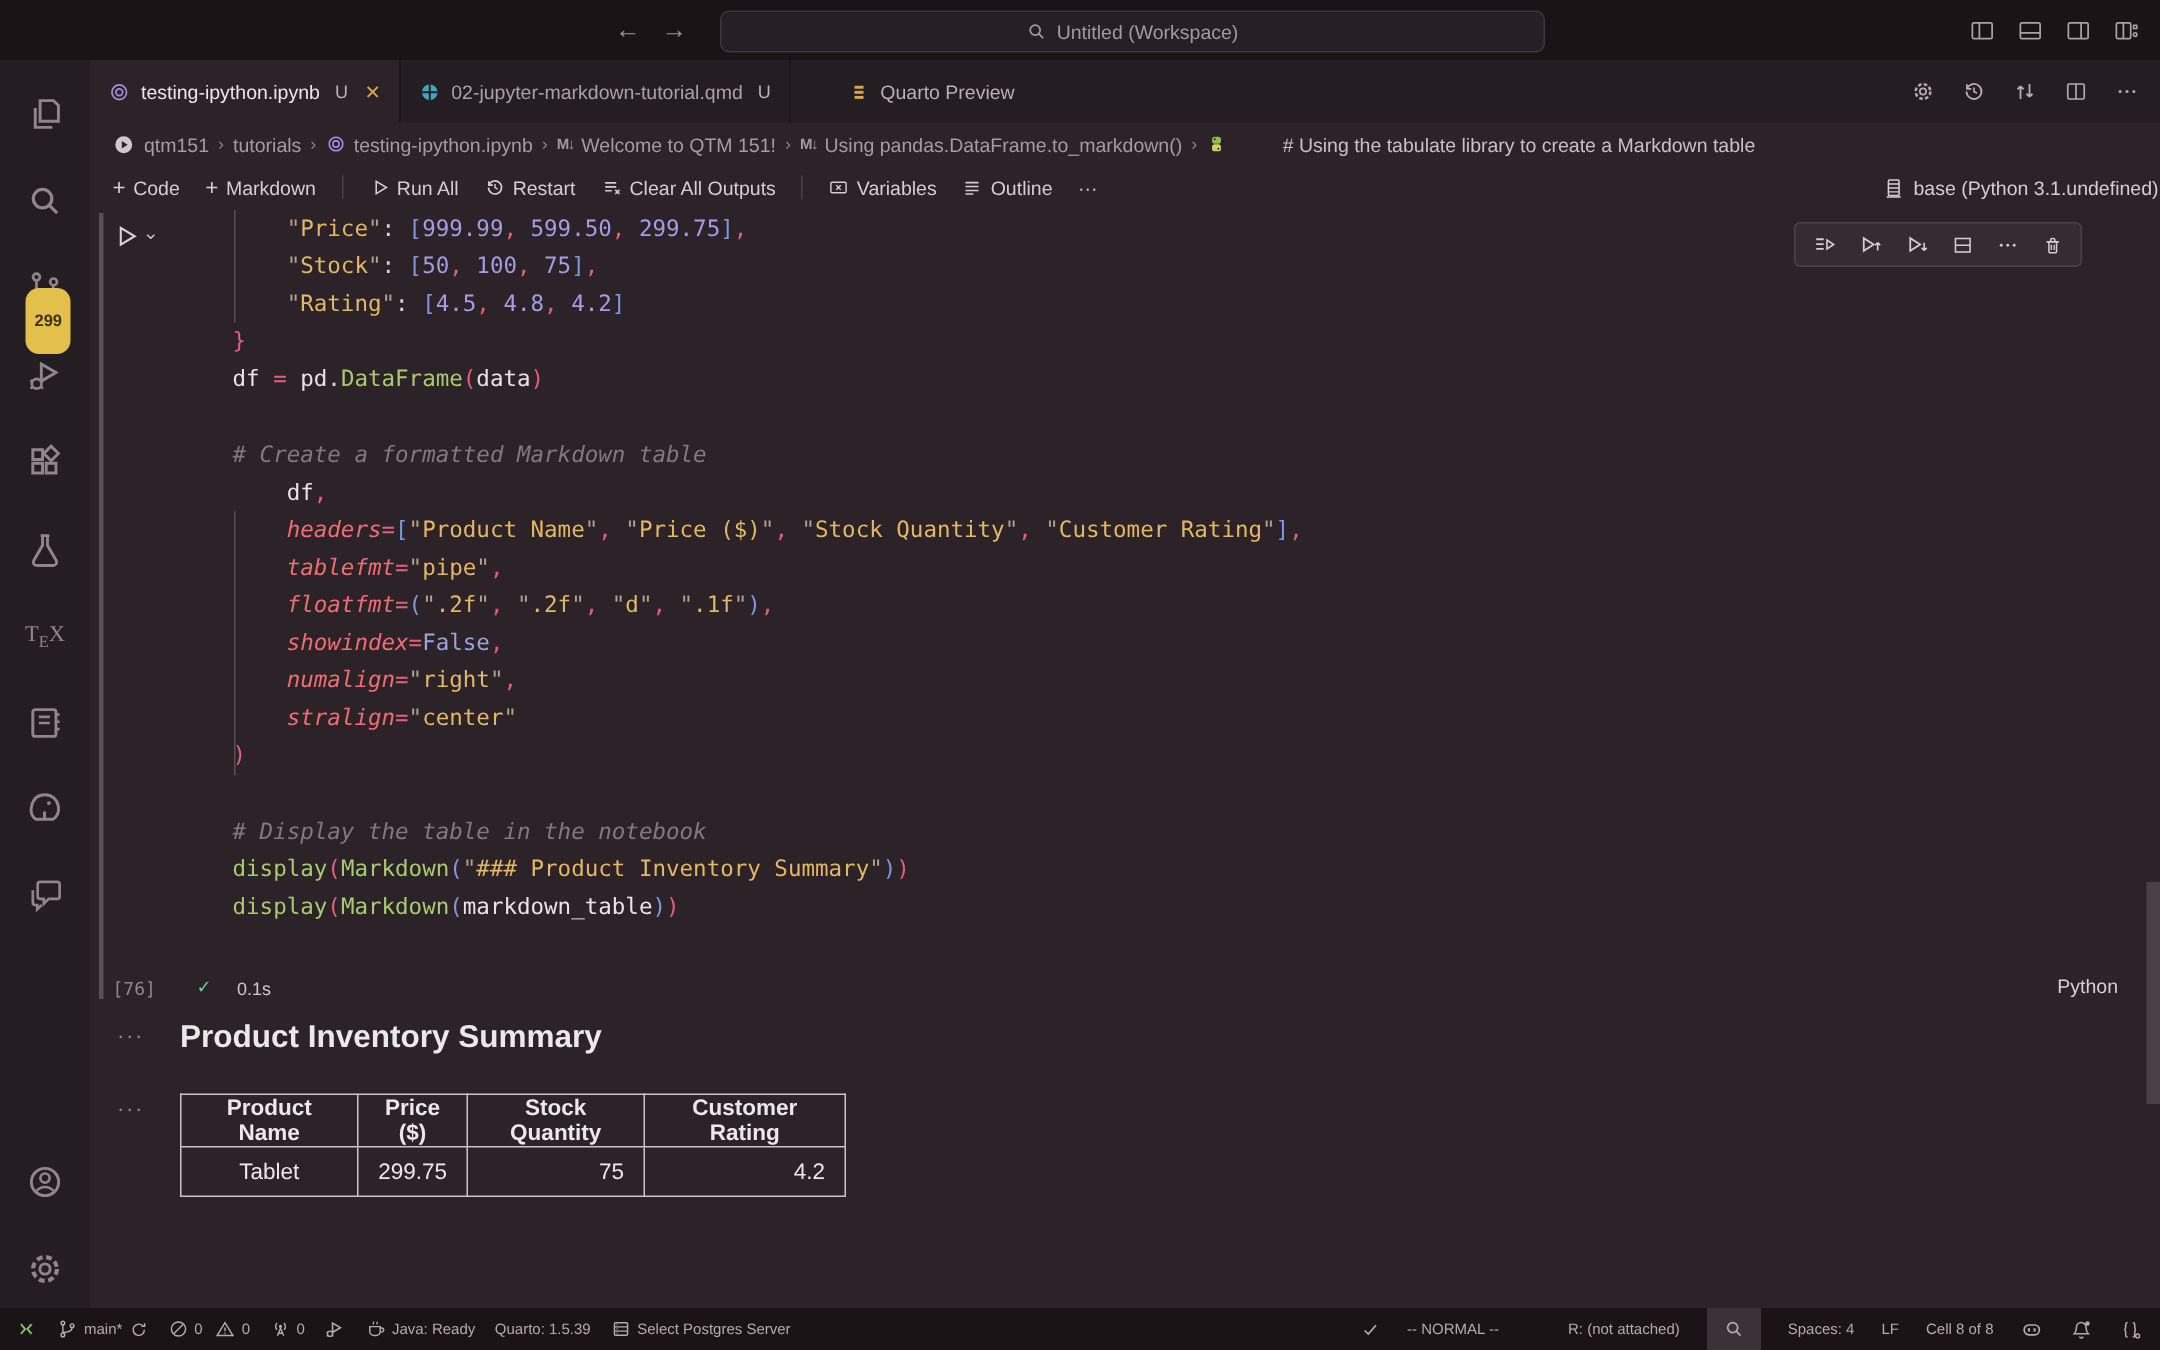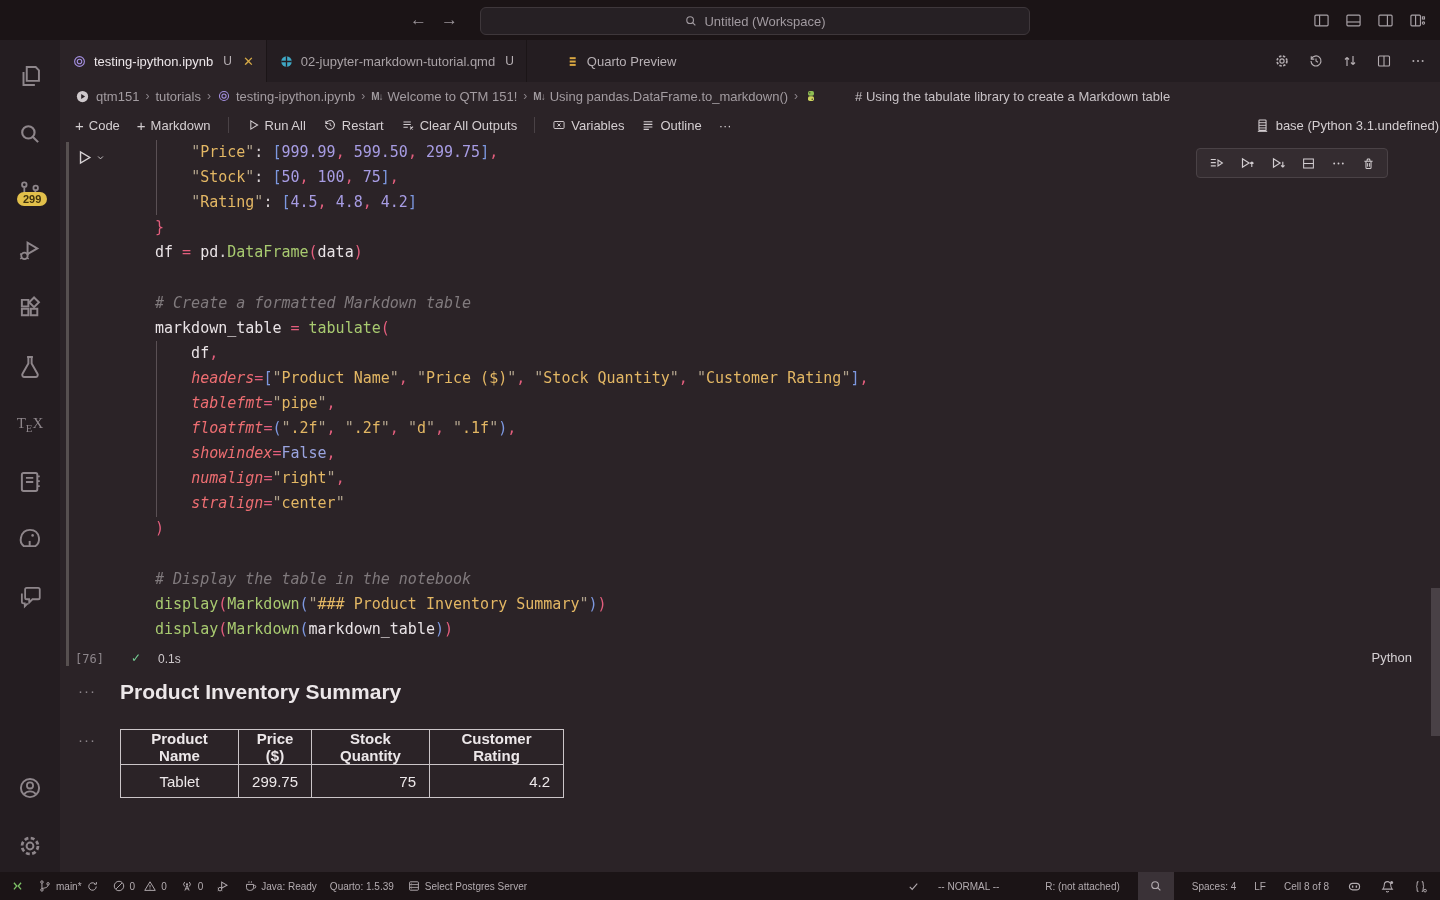--- a/index.html
+++ b/index.html
@@ -14,21 +14,21 @@
   .nav-arrows{position:absolute;left:410px;top:0;height:40px;display:flex;align-items:center;gap:14px;color:#9b9499;font-size:17px;}
   .cmdcenter{position:absolute;left:480px;top:7px;width:548px;height:26px;background:#262024;
     border:1px solid #3e373b;border-radius:6px;display:flex;align-items:center;justify-content:center;
     gap:6px;color:#a19aa0;font-size:13px;}
   .win-icons{position:absolute;right:14px;top:0;height:40px;display:flex;align-items:center;gap:15px;color:#a8a1a6;}
 
   
   .activitybar{position:absolute;left:0;top:40px;width:60px;height:832px;background:#241d21;}
   .act-item{position:absolute;left:0;width:60px;height:48px;display:flex;align-items:center;justify-content:center;color:#8e868b;}
   .act-badge{position:absolute;left:17px;top:24px;background:#e2c04b;color:#40330d;font-size:11px;font-weight:bold;
-    border-radius:9px;padding:1px 6px;}
+    border-radius:9px;padding:16px 6px;}
   .act-tex{font-size:15px;letter-spacing:0;color:#8e868b;font-family:"Liberation Serif",serif;}
   .act-tex sub{font-size:11px;}
 
   
   .tabbar{position:absolute;left:60px;top:40px;width:1380px;height:42px;background:#241d21;display:flex;align-items:stretch;}
   .tab{display:flex;align-items:center;gap:7px;padding:0 12px;font-size:13px;color:#a9a2a6;border-right:1px solid #1b1517;}
   .tab.active{background:#2b2327;color:#ece6e9;}
   .tab .gitU{font-size:12px;color:#b9b2b6;margin-left:3px;}
   .tab .close{color:#d8ab47;font-size:13px;margin-left:4px;}
   .tab.preview{margin-left:26px;border-right:none;color:#b7b0b4;}
@@ -606,21 +606,20 @@
 
     <div class="code-wrap">
       <div>
           <div class="code-line"><span class="tk-tx">    </span><span class="tk-q">"</span><span class="tk-key">Price</span><span class="tk-q">"</span><span class="tk-pn">:</span><span class="tk-tx"> </span><span class="tk-b2">[</span><span class="tk-num">999.99</span><span class="tk-op">,</span><span class="tk-tx"> </span><span class="tk-num">599.50</span><span class="tk-op">,</span><span class="tk-tx"> </span><span class="tk-num">299.75</span><span class="tk-b2">]</span><span class="tk-op">,</span></div>
           <div class="code-line"><span class="tk-tx">    </span><span class="tk-q">"</span><span class="tk-key">Stock</span><span class="tk-q">"</span><span class="tk-pn">:</span><span class="tk-tx"> </span><span class="tk-b2">[</span><span class="tk-num">50</span><span class="tk-op">,</span><span class="tk-tx"> </span><span class="tk-num">100</span><span class="tk-op">,</span><span class="tk-tx"> </span><span class="tk-num">75</span><span class="tk-b2">]</span><span class="tk-op">,</span></div>
           <div class="code-line"><span class="tk-tx">    </span><span class="tk-q">"</span><span class="tk-key">Rating</span><span class="tk-q">"</span><span class="tk-pn">:</span><span class="tk-tx"> </span><span class="tk-b2">[</span><span class="tk-num">4.5</span><span class="tk-op">,</span><span class="tk-tx"> </span><span class="tk-num">4.8</span><span class="tk-op">,</span><span class="tk-tx"> </span><span class="tk-num">4.2</span><span class="tk-b2">]</span></div>
           <div class="code-line"><span class="tk-b1">}</span></div>
           <div class="code-line"><span class="tk-tx">df </span><span class="tk-op">=</span><span class="tk-tx"> pd</span><span class="tk-pn">.</span><span class="tk-fn">DataFrame</span><span class="tk-b1">(</span><span class="tk-tx">data</span><span class="tk-b1">)</span></div>
           <div class="code-line">&nbsp;</div>
           <div class="code-line"><span class="tk-cm"># Create a formatted Markdown table</span></div>
-          <div class="code-line"><span class="tk-tx">markdown_table </span><span class="tk-op">=</span><span class="tk-tx"> </span><span class="tk-fn">tabulate</span><span class="tk-b1">(</span></div>
           <div class="code-line"><span class="tk-tx">    df</span><span class="tk-op">,</span></div>
           <div class="code-line"><span class="tk-tx">    </span><span class="tk-param">headers</span><span class="tk-op">=</span><span class="tk-b2">[</span><span class="tk-q">"</span><span class="tk-str">Product Name</span><span class="tk-q">"</span><span class="tk-op">,</span><span class="tk-tx"> </span><span class="tk-q">"</span><span class="tk-str">Price ($)</span><span class="tk-q">"</span><span class="tk-op">,</span><span class="tk-tx"> </span><span class="tk-q">"</span><span class="tk-str">Stock Quantity</span><span class="tk-q">"</span><span class="tk-op">,</span><span class="tk-tx"> </span><span class="tk-q">"</span><span class="tk-str">Customer Rating</span><span class="tk-q">"</span><span class="tk-b2">]</span><span class="tk-op">,</span></div>
           <div class="code-line"><span class="tk-tx">    </span><span class="tk-param">tablefmt</span><span class="tk-op">=</span><span class="tk-q">"</span><span class="tk-str">pipe</span><span class="tk-q">"</span><span class="tk-op">,</span></div>
           <div class="code-line"><span class="tk-tx">    </span><span class="tk-param">floatfmt</span><span class="tk-op">=</span><span class="tk-b2">(</span><span class="tk-q">"</span><span class="tk-str">.2f</span><span class="tk-q">"</span><span class="tk-op">,</span><span class="tk-tx"> </span><span class="tk-q">"</span><span class="tk-str">.2f</span><span class="tk-q">"</span><span class="tk-op">,</span><span class="tk-tx"> </span><span class="tk-q">"</span><span class="tk-str">d</span><span class="tk-q">"</span><span class="tk-op">,</span><span class="tk-tx"> </span><span class="tk-q">"</span><span class="tk-str">.1f</span><span class="tk-q">"</span><span class="tk-b2">)</span><span class="tk-op">,</span></div>
           <div class="code-line"><span class="tk-tx">    </span><span class="tk-param">showindex</span><span class="tk-op">=</span><span class="tk-kw">False</span><span class="tk-op">,</span></div>
           <div class="code-line"><span class="tk-tx">    </span><span class="tk-param">numalign</span><span class="tk-op">=</span><span class="tk-q">"</span><span class="tk-str">right</span><span class="tk-q">"</span><span class="tk-op">,</span></div>
           <div class="code-line"><span class="tk-tx">    </span><span class="tk-param">stralign</span><span class="tk-op">=</span><span class="tk-q">"</span><span class="tk-str">center</span><span class="tk-q">"</span></div>
           <div class="code-line"><span class="tk-b1">)</span></div>
           <div class="code-line">&nbsp;</div>
           <div class="code-line"><span class="tk-cm"># Display the table in the notebook</span></div>

